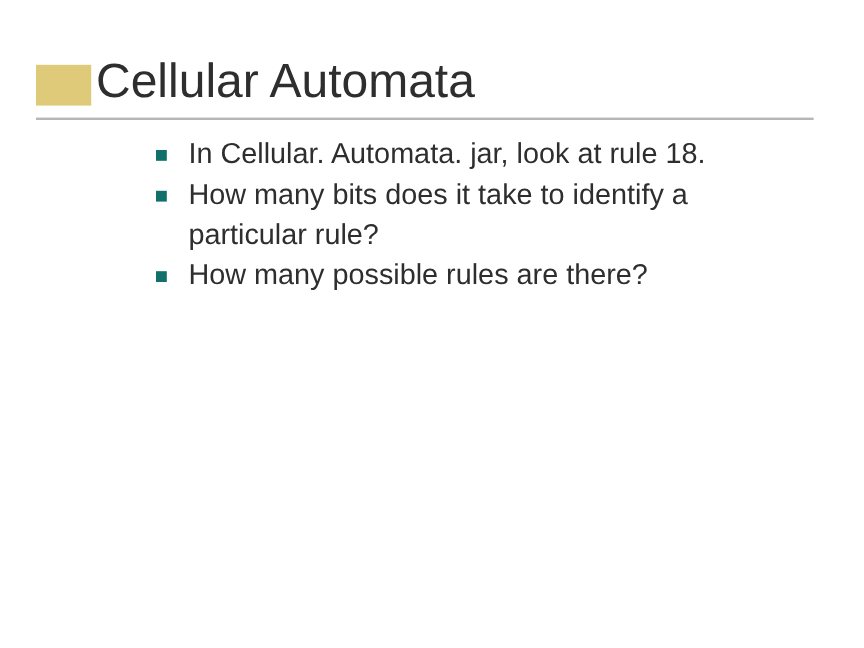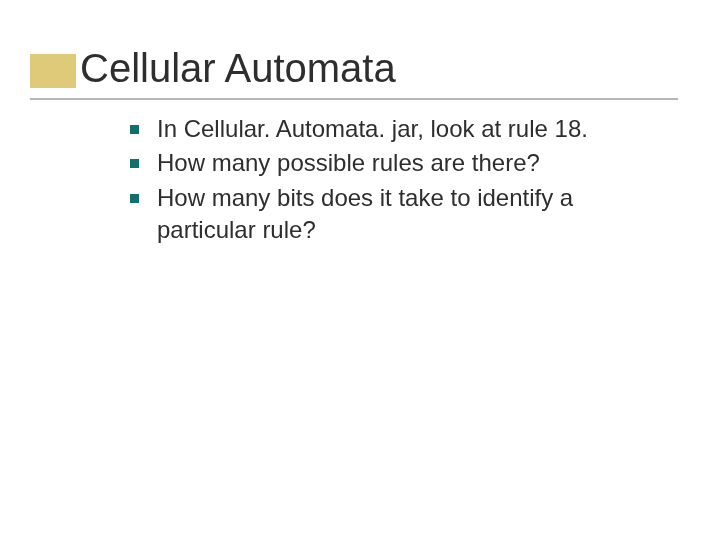--- a/index.html
+++ b/index.html
@@ -83,20 +83,20 @@
   </div>
   <div class="title-underline"></div>
 
   <div class="body">
     <div class="bullet-row">
       <div class="bullet-mark"></div>
       <div class="bullet-text">In Cellular. Automata. jar, look at rule 18.</div>
     </div>
     <div class="bullet-row">
       <div class="bullet-mark"></div>
-      <div class="bullet-text">How many possible rules are there?</div>
+      <div class="bullet-text">How many bits does it take to identify a particular rule?</div>
     </div>
     <div class="bullet-row">
       <div class="bullet-mark"></div>
-      <div class="bullet-text">How many bits does it take to identify a particular rule?</div>
+      <div class="bullet-text">How many possible rules are there?</div>
     </div>
   </div>
 </div>
 
 </body></html>

